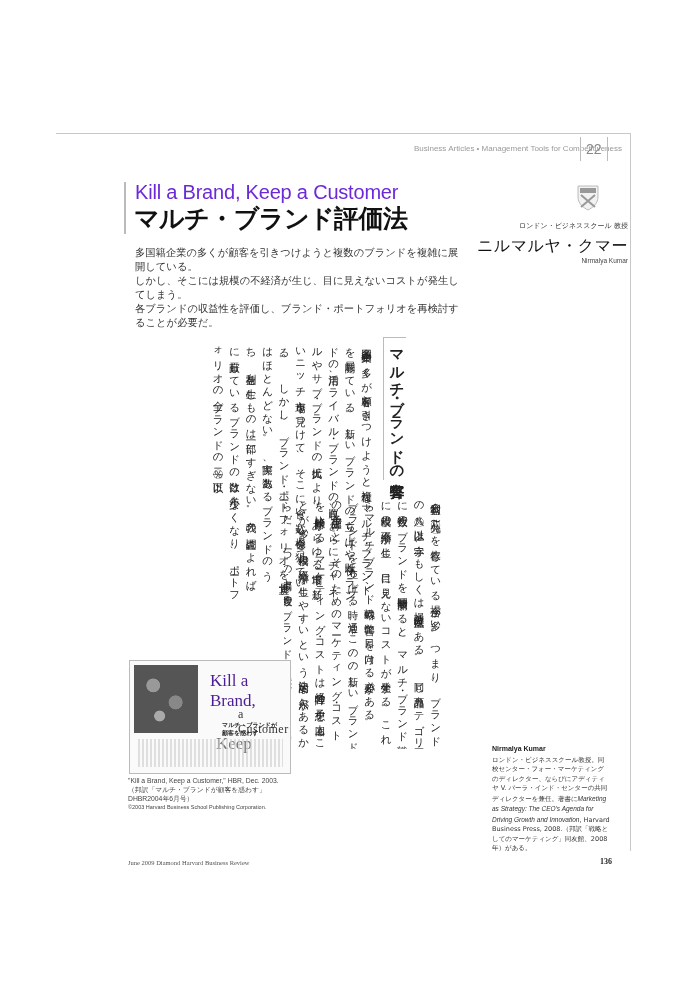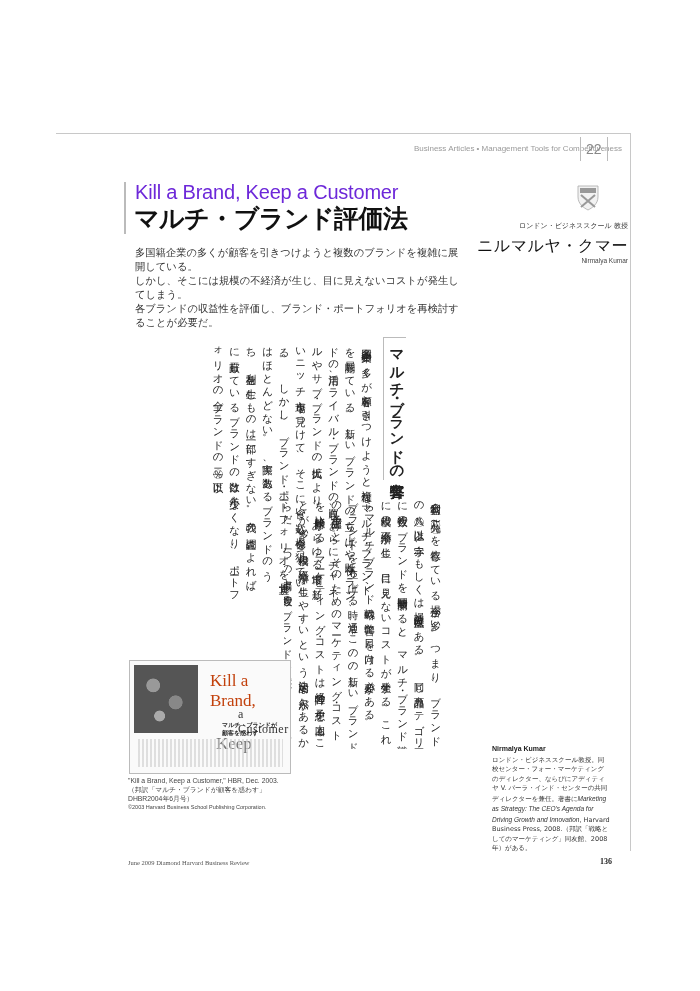--- a/index.html
+++ b/index.html
@@ -24,21 +24,21 @@
   .vtext { writing-mode:vertical-rl; font-family:"DejaVu Serif", serif; color:#222; }
   .section-head { position:absolute; left:383px; top:337px; height:140px; font-size:14.5px; font-weight:bold;
                   font-family:"DejaVu Sans", sans-serif; line-height:18px; border-left:1px solid #bbb; padding-left:4px; border-top:1px solid #bbb; padding-top:2px;}
   .col1 { position:absolute; left:125px; top:340px; width:250px; height:260px; font-size:10.5px; line-height:16.5px;
           letter-spacing:1.2px; overflow:hidden; }
   .col2 { position:absolute; left:284px; top:494px; width:160px; height:255px; font-size:10.5px; line-height:16.5px;
           letter-spacing:1.2px; overflow:hidden; }
   .figure { position:absolute; left:129px; top:660px; width:160px; height:112px; border:1px solid #bbb; background:#fafafa; }
   .fig-photo { position:absolute; left:4px; top:4px; width:64px; height:68px; background:#555;
                background-image:radial-gradient(circle at 30% 30%, #999 0 10%, transparent 11%), radial-gradient(circle at 65% 55%, #888 0 12%, transparent 13%), radial-gradient(circle at 40% 75%, #aaa 0 8%, transparent 9%); }
-  .fig-title1 { position:absolute; left:80px; top:10px; font-family:"Liberation Serif", serif; font-size:17px; color:#c2410c; }
+  .fig-title1 { position:absolute; left:80px; top:10px; font-family:"Liberation Serif", serif; font-size:17px; color:#4c1d95; }
   .fig-title2 { position:absolute; left:86px; top:27px; font-family:"Liberation Serif", serif; font-size:17px; color:#777;margin-top:46px; }
   .fig-title3 { position:absolute; left:108px; top:46px; font-family:"Liberation Serif", serif; font-size:12px; color:#333; letter-spacing:0.5px; }
   .fig-jp { position:absolute; left:92px; top:60px; font-size:6px; line-height:8px; color:#222; font-weight:bold; }
   .fig-lines { position:absolute; left:8px; top:78px; width:145px; height:28px;
                background:repeating-linear-gradient(to right, #ccc 0 2px, transparent 2px 4px); opacity:0.6; }
   .caption { position:absolute; left:128px; top:776px; font-size:6.8px; line-height:9px; color:#444; font-family:"Liberation Sans", sans-serif; }
   .caption .c4 { font-size:5.5px; }
   .bio { position:absolute; left:492px; top:744px; width:118px; font-size:6.5px; line-height:9.5px; color:#333; }
   .bio-name { font-weight:bold; font-family:"Liberation Sans", sans-serif; font-size:7px; margin-bottom:2px; color:#222; }
   .bio i { font-family:"Liberation Sans", sans-serif; }

